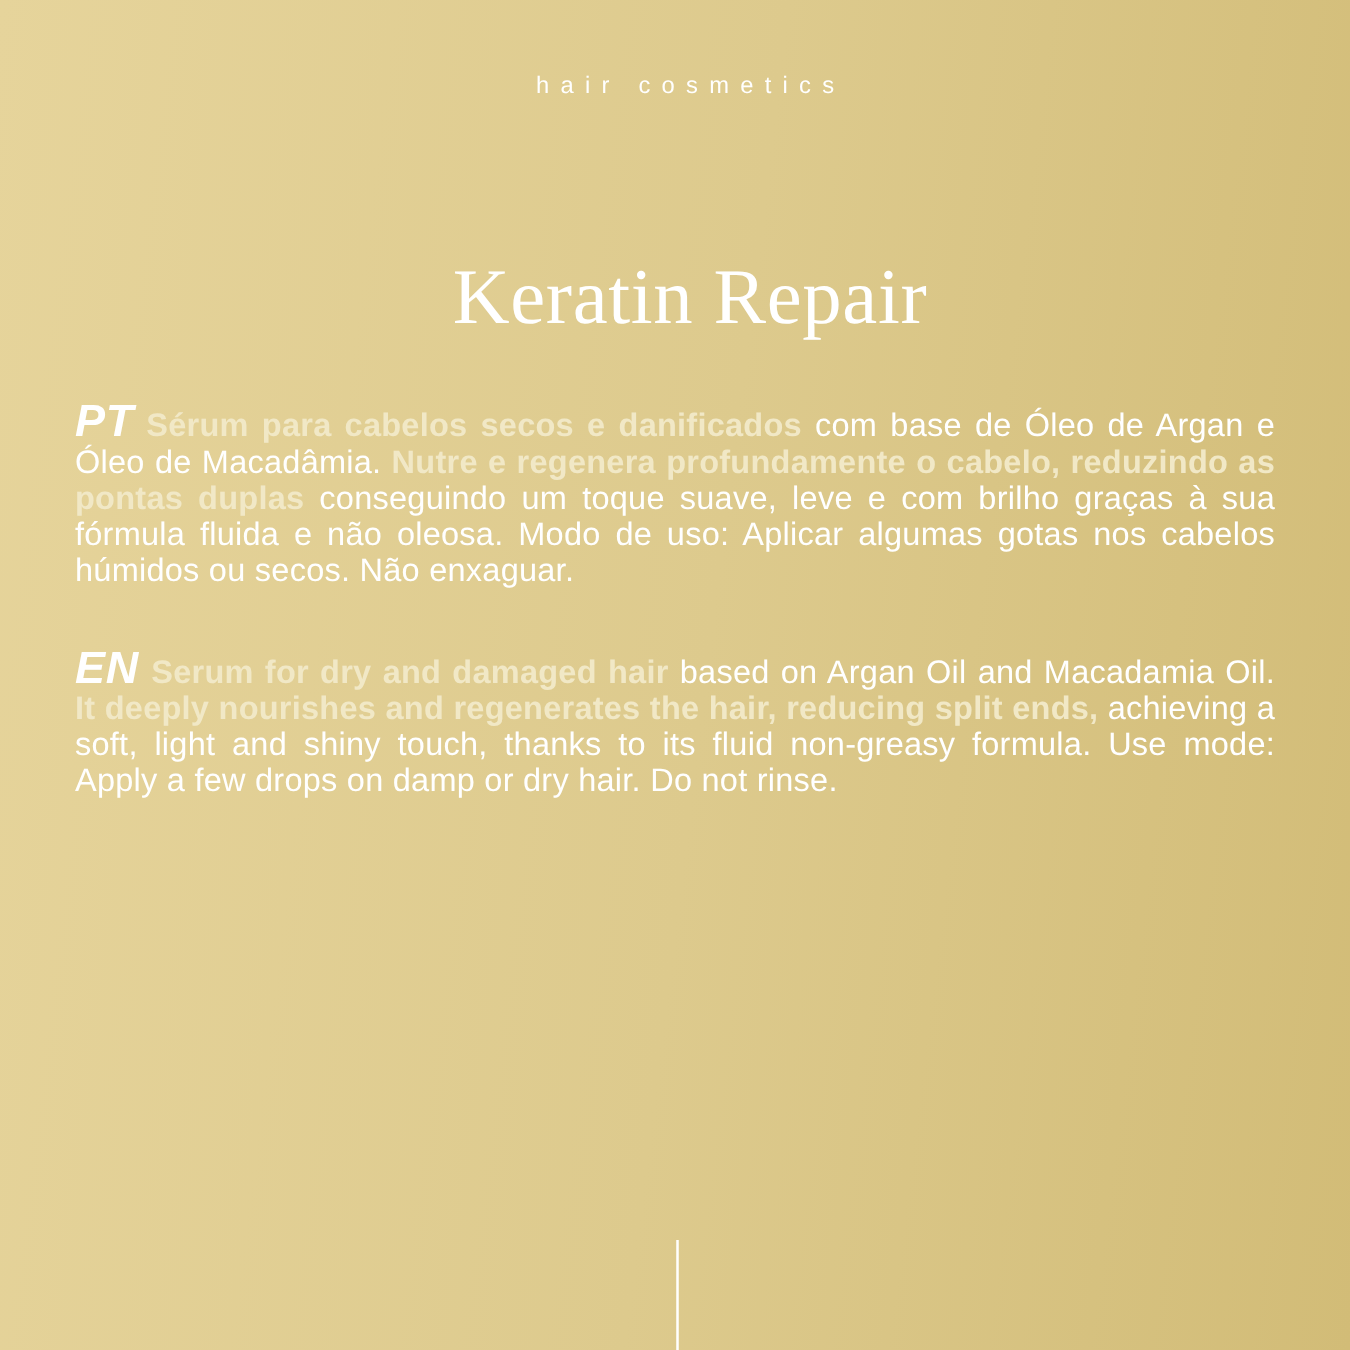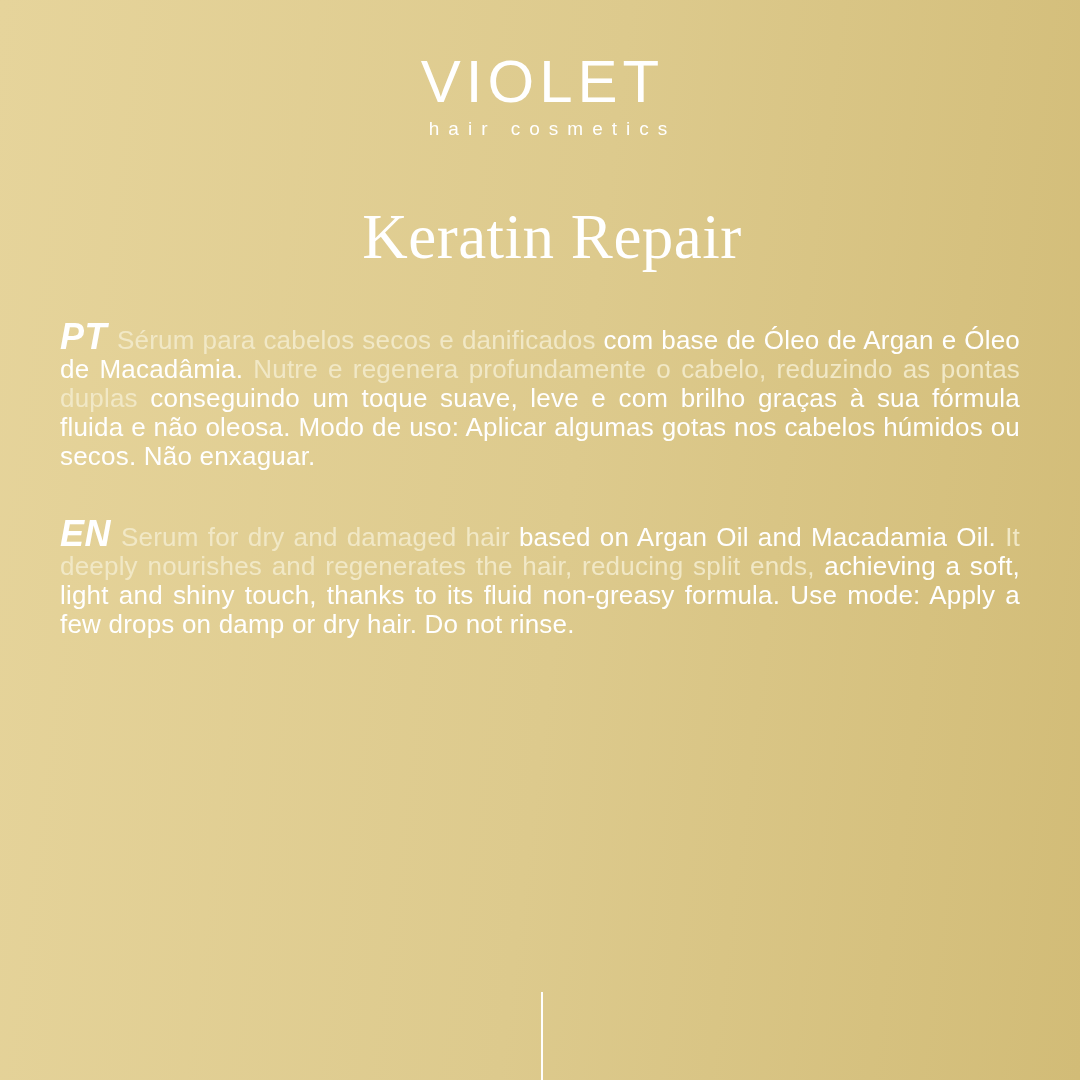--- a/index.html
+++ b/index.html
@@ -71,41 +71,40 @@
     margin-top: 48px;
   }
   .lang {
     font-weight: 700;
     font-style: italic;
     font-size: 36px;
     margin-right: 10px;
     letter-spacing: 0.5px;
   }
   .hl {
-    font-weight: 400;
+    font-weight: 700;
     color: var(--hl, #f1e8c6);
   }
   .reg {
     font-weight: 400;
   }
 
   .divider {
     position: absolute;
     left: 541px;
     top: 992px;
     width: 2px;
     height: 88px;
     background: var(--txt, #ffffff);
   }
 </style>
 </head>
 <body>
 
 <header class="logo">
-  <div class="brand">VIOLET</div>
   <div class="tagline">hair cosmetics</div>
 </header>
 
 <h1 class="title">Keratin Repair</h1>
 
 <main class="content">
   <p class="para"><span class="lang">PT</span><span><span class="hl">Sérum para cabelos secos e danificados</span><span class="reg"> com base de Óleo de Argan e Óleo de Macadâmia. </span><span class="hl">Nutre e regenera profundamente o cabelo, reduzindo as pontas duplas</span><span class="reg"> conseguindo um toque suave, leve e com brilho graças à sua fórmula fluida e não oleosa. Modo de uso: Aplicar algumas gotas nos cabelos húmidos ou secos. Não enxaguar.</span></span></p>
 
   <p class="para"><span class="lang">EN</span><span><span class="hl">Serum for dry and damaged hair</span><span class="reg"> based on Argan Oil and Macadamia Oil. </span><span class="hl">It deeply nourishes and regenerates the hair, reducing split ends,</span><span class="reg"> achieving a soft, light and shiny touch, thanks to its fluid non-greasy formula. Use mode: Apply a few drops on damp or dry hair. Do not rinse.</span></span></p>
 </main>

